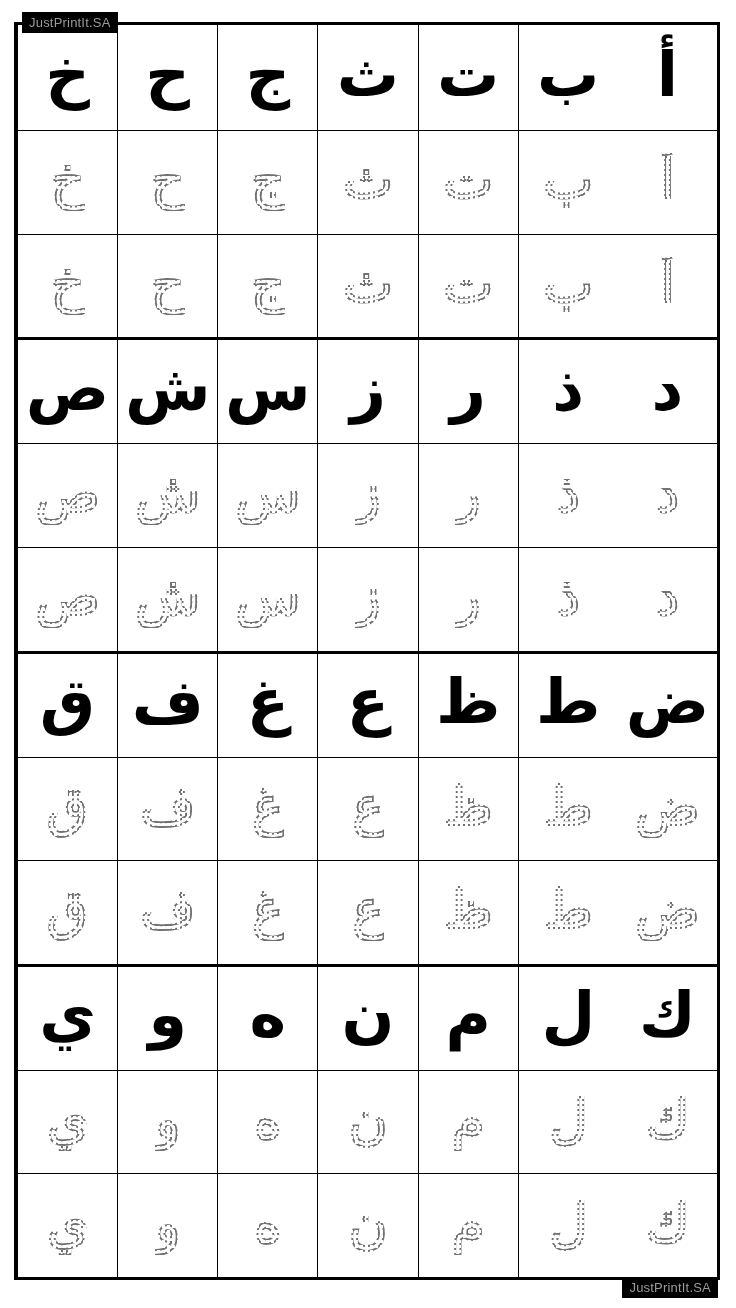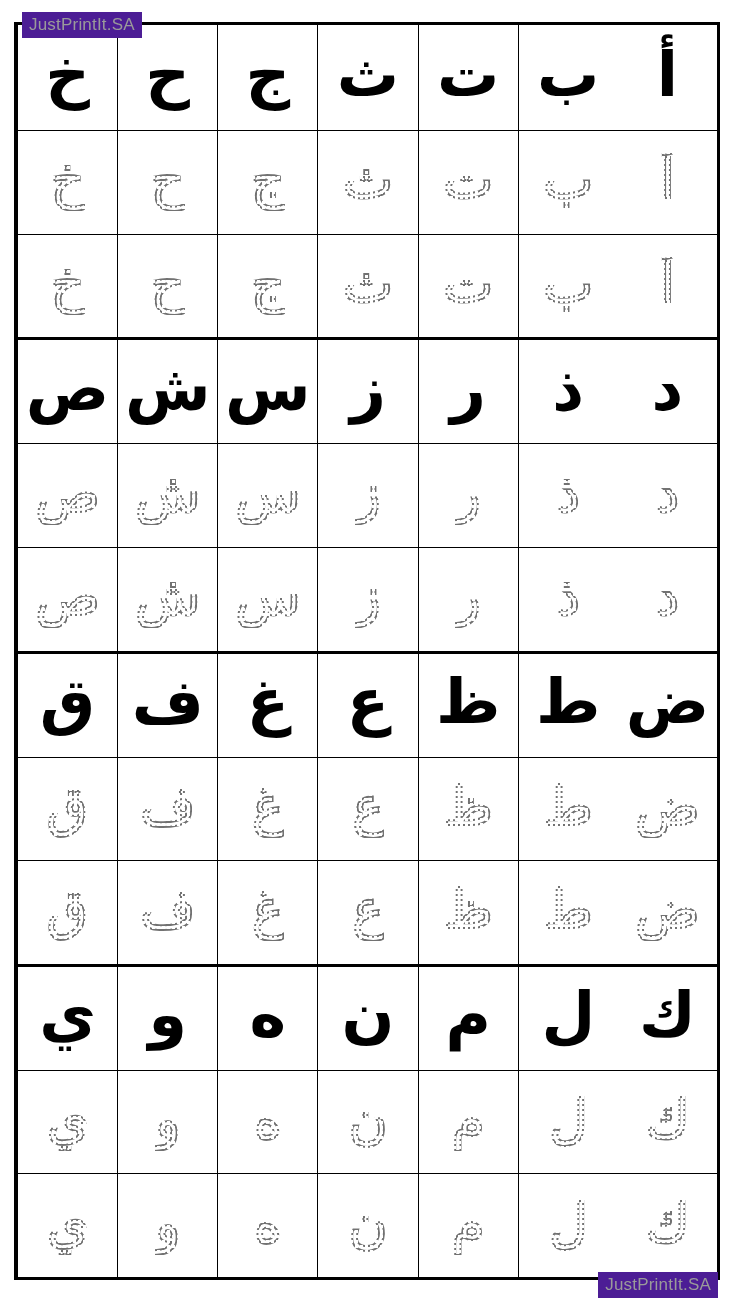--- a/index.html
+++ b/index.html
@@ -18,24 +18,24 @@
   .page {
     position: relative;
     width: 736px;
     height: 1308px;
     background: #ffffff;
   }
 
   
   .watermark {
     position: absolute;
-    background: #4c1d95;
+    background: #000000;
     color: #9a9a9a;
     font-family: "Liberation Sans", sans-serif;
-    font-size: 17px;
+    font-size: 13px;
     padding: 3px 7px;
     letter-spacing: 0.2px;
     white-space: nowrap;
     z-index: 5;
   }
   .watermark.top-left {
     top: 12px;
     left: 22px;
   }
   .watermark.bottom-right {

